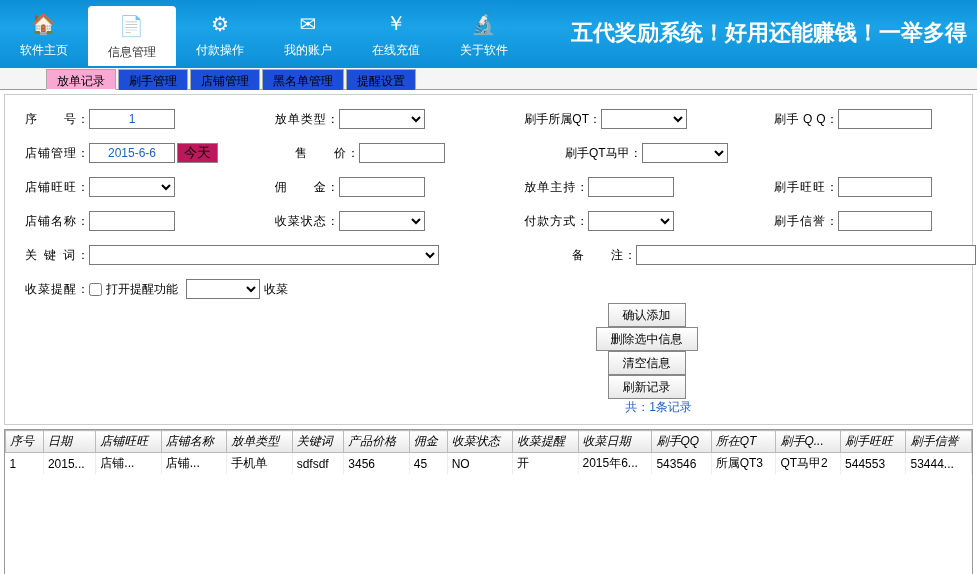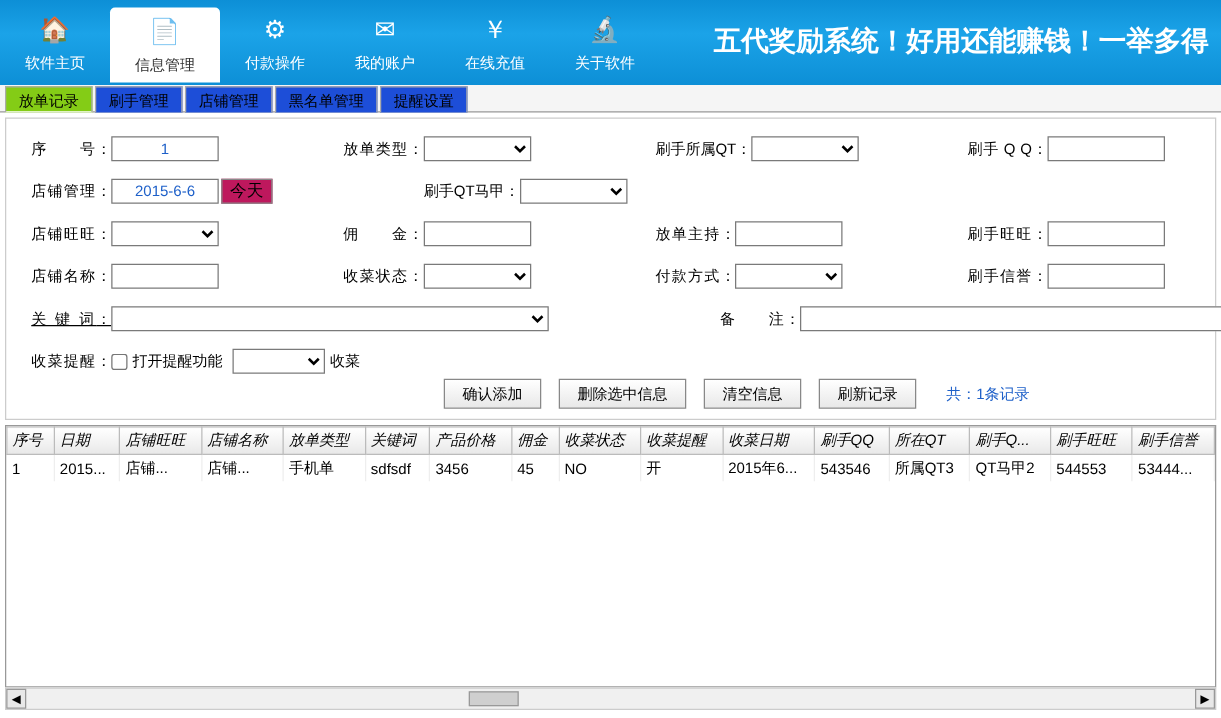--- a/index.html
+++ b/index.html
@@ -7,38 +7,38 @@
 
 .top-banner { height: 68px; background: linear-gradient(to bottom, #0d8fd6, #1ba3e8 40%, #0d8fd6); display: flex; align-items: flex-start; padding: 4px 0 0 0; position: relative; }
 .toolbar-btn { display: flex; flex-direction: column; align-items: center; justify-content: center; width: 88px; height: 60px; cursor: pointer; color: #fff; font-size: 12px; }
 .toolbar-btn.active { background: #fff; color: #333; border-radius: 4px 4px 0 0; margin-top: 2px; }
 .toolbar-btn .icon { width: 28px; height: 28px; display: flex; align-items: center; justify-content: center; font-size: 20px; margin-bottom: 4px; }
 .toolbar-btn.active .icon { color: #1a7bb9; }
 .banner-title { position: absolute; right: 10px; top: 18px; color: #fff; font-size: 22px; font-weight: bold; font-family: "Microsoft YaHei"; }
 
 .tabs { height: 22px; background: #f5f5f5; border-bottom: 1px solid #999; display: flex; padding: 0 4px; }
 .tab { padding: 3px 10px; border: 1px solid #aaa; border-bottom: none; background: #1d4ed8; margin-right: 2px; cursor: pointer; font-size: 12px; position: relative; top: 1px; }
-.tab.active { background: #84cc16; border-bottom: 1px solid #fff; }
+.tab.active { background: #f9a8d4; border-bottom: 1px solid #fff; margin-left: 42px; }
 
 .form-panel { padding: 14px 20px 8px 20px; border: 1px solid #ccc; margin: 4px; }
-.form-row { display: flex; margin-bottom: 14px; align-items: center; gap: 44px; }
+.form-row { display: flex; margin-bottom: 14px; align-items: center; }
 .field { display: flex; align-items: center; margin-right: 20px; }
 .field label { min-width: 64px; text-align: justify; text-align-last: justify; display: inline-block; }
 .field label::after { content: "："; }
 .field input[type=text], .field select { height: 20px; border: 1px solid #7a7a7a; font-size: 12px; padding: 0 2px; }
 .w90 { width: 86px; }
 .w100 { width: 94px; }
 .w150 { width: 340px; }
 .w-remark { width: 340px; }
 .bluebox { color: #1e60c9; text-align: center; }
 .today-btn { height: 20px; padding: 0 6px; border: 1px solid #888; background: #be185d; margin-left: 2px; cursor: pointer; }
 .checkbox-wrap { display: flex; align-items: center; }
 .checkbox-wrap input { margin-right: 4px; }
 
-.action-row { display: flex; align-items: center; padding: 6px 20px 10px 20px; }
+.action-row { display: flex; align-items: center; padding: 6px 20px 10px 20px; flex-direction: column; }
 .action-btn { height: 24px; padding: 0 14px; border: 1px solid #888; background: linear-gradient(#fff,#e8e8e8); margin-right: 14px; cursor: pointer; font-size: 12px; }
 .record-count { color: #1e60c9; margin-left: 10px; }
 
 .grid { border: 1px solid #999; margin: 0 4px; height: 210px; overflow: auto; position: relative; }
 .grid table { border-collapse: collapse; width: 100%; font-size: 12px; }
 .grid th { background: linear-gradient(#fff,#e8e8e8); border: 1px solid #bbb; padding: 2px 4px; text-align: left; font-weight: normal; white-space: nowrap; height: 18px; font-style: italic; }
 .grid td { border-right: 1px solid #eee; padding: 2px 4px; white-space: nowrap; }
 
 .hscroll { height: 18px; background: #f0f0f0; border: 1px solid #ccc; margin: 0 4px; position: relative; }
 .hscroll .thumb { position: absolute; left: 370px; top: 2px; width: 40px; height: 12px; background: #cfcfcf; border: 1px solid #999; }
@@ -110,20 +110,24 @@
         <input type="text" class="w100" style="">
       </div>
   </div>
 
   <div class="form-row">
     <div class="field col1">
         <label>店铺管理</label>
         <input type="text" class="w90 bluebox" value="2015-6-6" style="">
         <button class="today-btn">今天</button>
       </div>
+    <div class="field col2">
+        <label>售　　价</label>
+        <input type="text" class="w90" style="">
+      </div>
     <div class="field col3">
         <label>刷手QT马甲</label>
         <select class="w90"></select>
       </div>
   </div>
 
   <div class="form-row">
     <div class="field col1">
         <label>店铺旺旺</label>
         <select class="w90"></select>
@@ -155,21 +159,21 @@
         <label>付款方式</label>
         <select class="w90"></select>
       </div>
     <div class="field">
         <label>刷手信誉</label>
         <input type="text" class="w100" style="">
       </div>
   </div>
 
   <div class="form-row">
-    <div class="field" style="margin-right:53px;text-decoration:underline;">
+    <div class="field" style="margin-right:93px;">
         <label>关 键 词</label>
         <select class="w150" style="width:350px"></select>
       </div>
     <div class="field" style="margin-left:40px;">
         <label>备　　注</label>
         <input type="text" class="w-remark" style="">
       </div>
   </div>
 
   <div class="form-row" style="margin-bottom:4px;">

